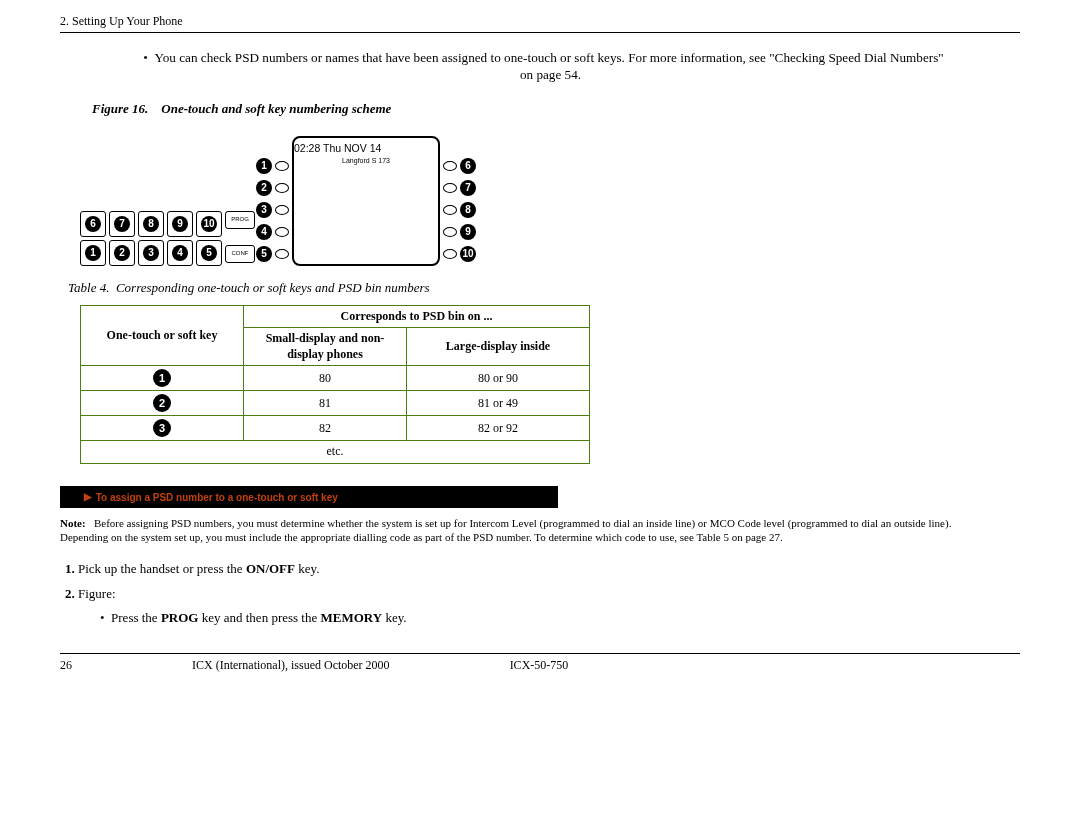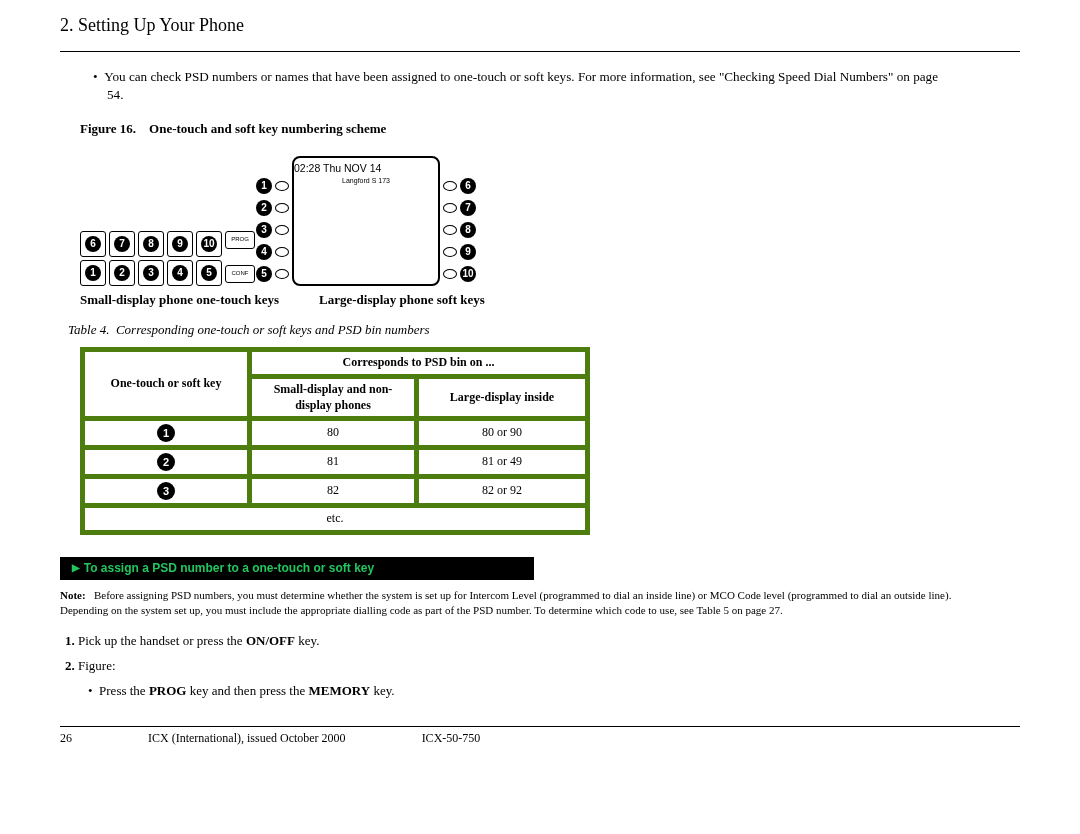--- a/index.html
+++ b/index.html
@@ -12,39 +12,41 @@
   overflow: hidden;
   color: #000;
   font-size: 13px;
   line-height: 1.3;
 }
 .page {
   padding: 14px 60px 14px 60px;
   box-sizing: border-box;
 }
 .header-line {
-  font-size: 18px;
-  margin-bottom: 14px;
+  font-size: 12px;
+  margin-bottom: 2px;
 }
 .hr {
   border: none;
   border-top: 1px solid #000;
   margin: 2px 0 16px 0;
 }
 .bullet-block {
-  margin-left: 33px;
+  margin-left: 77px;
   margin-right: 70px;
   text-indent: -14px;
   padding-left: 14px;
   font-size: 13.2px;
+  text-align: center;
 }
 .fig-title {
-  font-weight: bold;
-  font-size: 13px;
-  margin: 18px 0 18px 20px;
+  font-style: italic;
+  font-weight: bold;
+  font-size: 13px;
+  margin: 18px 0 18px 32px;
 }
 .fig-area {
   display: flex;
   align-items: flex-end;
   justify-content: flex-start;
   gap: 70px;
   margin: 0 0 6px 20px;
 }
 .small-phone {
   position: relative;
@@ -162,38 +164,38 @@
   font-size: 13px;
   margin: 14px 0 8px 8px;
 }
 table.psd {
   border-collapse: collapse;
   margin-left: 20px;
   width: 510px;
   font-size: 12px;
 }
 table.psd th, table.psd td {
-  border: 5px solid #4d7c0f;
+  border: 1px solid #4d7c0f;
   padding: 3px 6px;
   text-align: center;
   vertical-align: middle;
 }
 table.psd th {
   font-weight: bold;
 }
 table.psd td.left {
   text-align: center;
 }
 .black-bar {
   background: #000;
-  color: #22c55e;
+  color: #c2410c;
   font-family: Arial, Helvetica, sans-serif;
   font-weight: bold;
-  font-size: 12px;
-  padding: 4px 12px;
+  font-size: 10px;
+  padding: 4px 24px;
   margin: 22px 0 8px 0;
   width: 450px;
 }
 .black-bar::before {
   content: "▶";
   font-size: 10px;
   margin-right: 4px;
   vertical-align: 1px;
 }
 .note-block {
@@ -206,34 +208,34 @@
   font-size: 13px;
 }
 ol.steps li {
   margin-bottom: 8px;
   font-weight: bold;
 }
 ol.steps li .norm {
   font-weight: normal;
 }
 .sub-bullet {
-  margin-left: 28px;
+  margin-left: 40px;
   text-indent: -14px;
   padding-left: 14px;
   font-size: 13px;
 }
 .footer-hr {
   border: none;
   border-top: 1px solid #000;
   margin: 26px 0 4px 0;
 }
 .footer {
   display: flex;
   font-size: 12px;
-  gap: 76px;
+  gap: 120px;
 }
 </style>
 </head>
 <body>
 
 <div class="page">
   <div class="header-line">2. Setting Up Your Phone</div>
   <hr class="hr">
 
   <div class="bullet-block">•&nbsp;&nbsp;<span>You can check PSD numbers or names that have been assigned to one-touch or soft keys.  For more information, see "Checking Speed Dial Numbers" on page 54.</span></div>
@@ -336,24 +338,20 @@
           </div>
         <div class="row">
             <span class="dot"></span>
             <span class="oval"></span>
             <span class="num-badge">10</span>
           </div>
       </div>
     </div>
   </div>
 
-  <div class="labels-row">
-    <span>Small-display phone one-touch keys</span>
-    <span>Large-display phone soft keys</span>
-  </div>
 
   <div class="table-title">
     <span>Table 4.</span>&nbsp;&nbsp;<span>Corresponding one-touch or soft keys and PSD bin numbers</span>
   </div>
 
   <table class="psd">
     <tbody>
         <tr>
       <th rowspan="2" style="width:150px">One-touch or soft key</th>
       <th colspan="2">Corresponds to PSD bin on ...</th>

